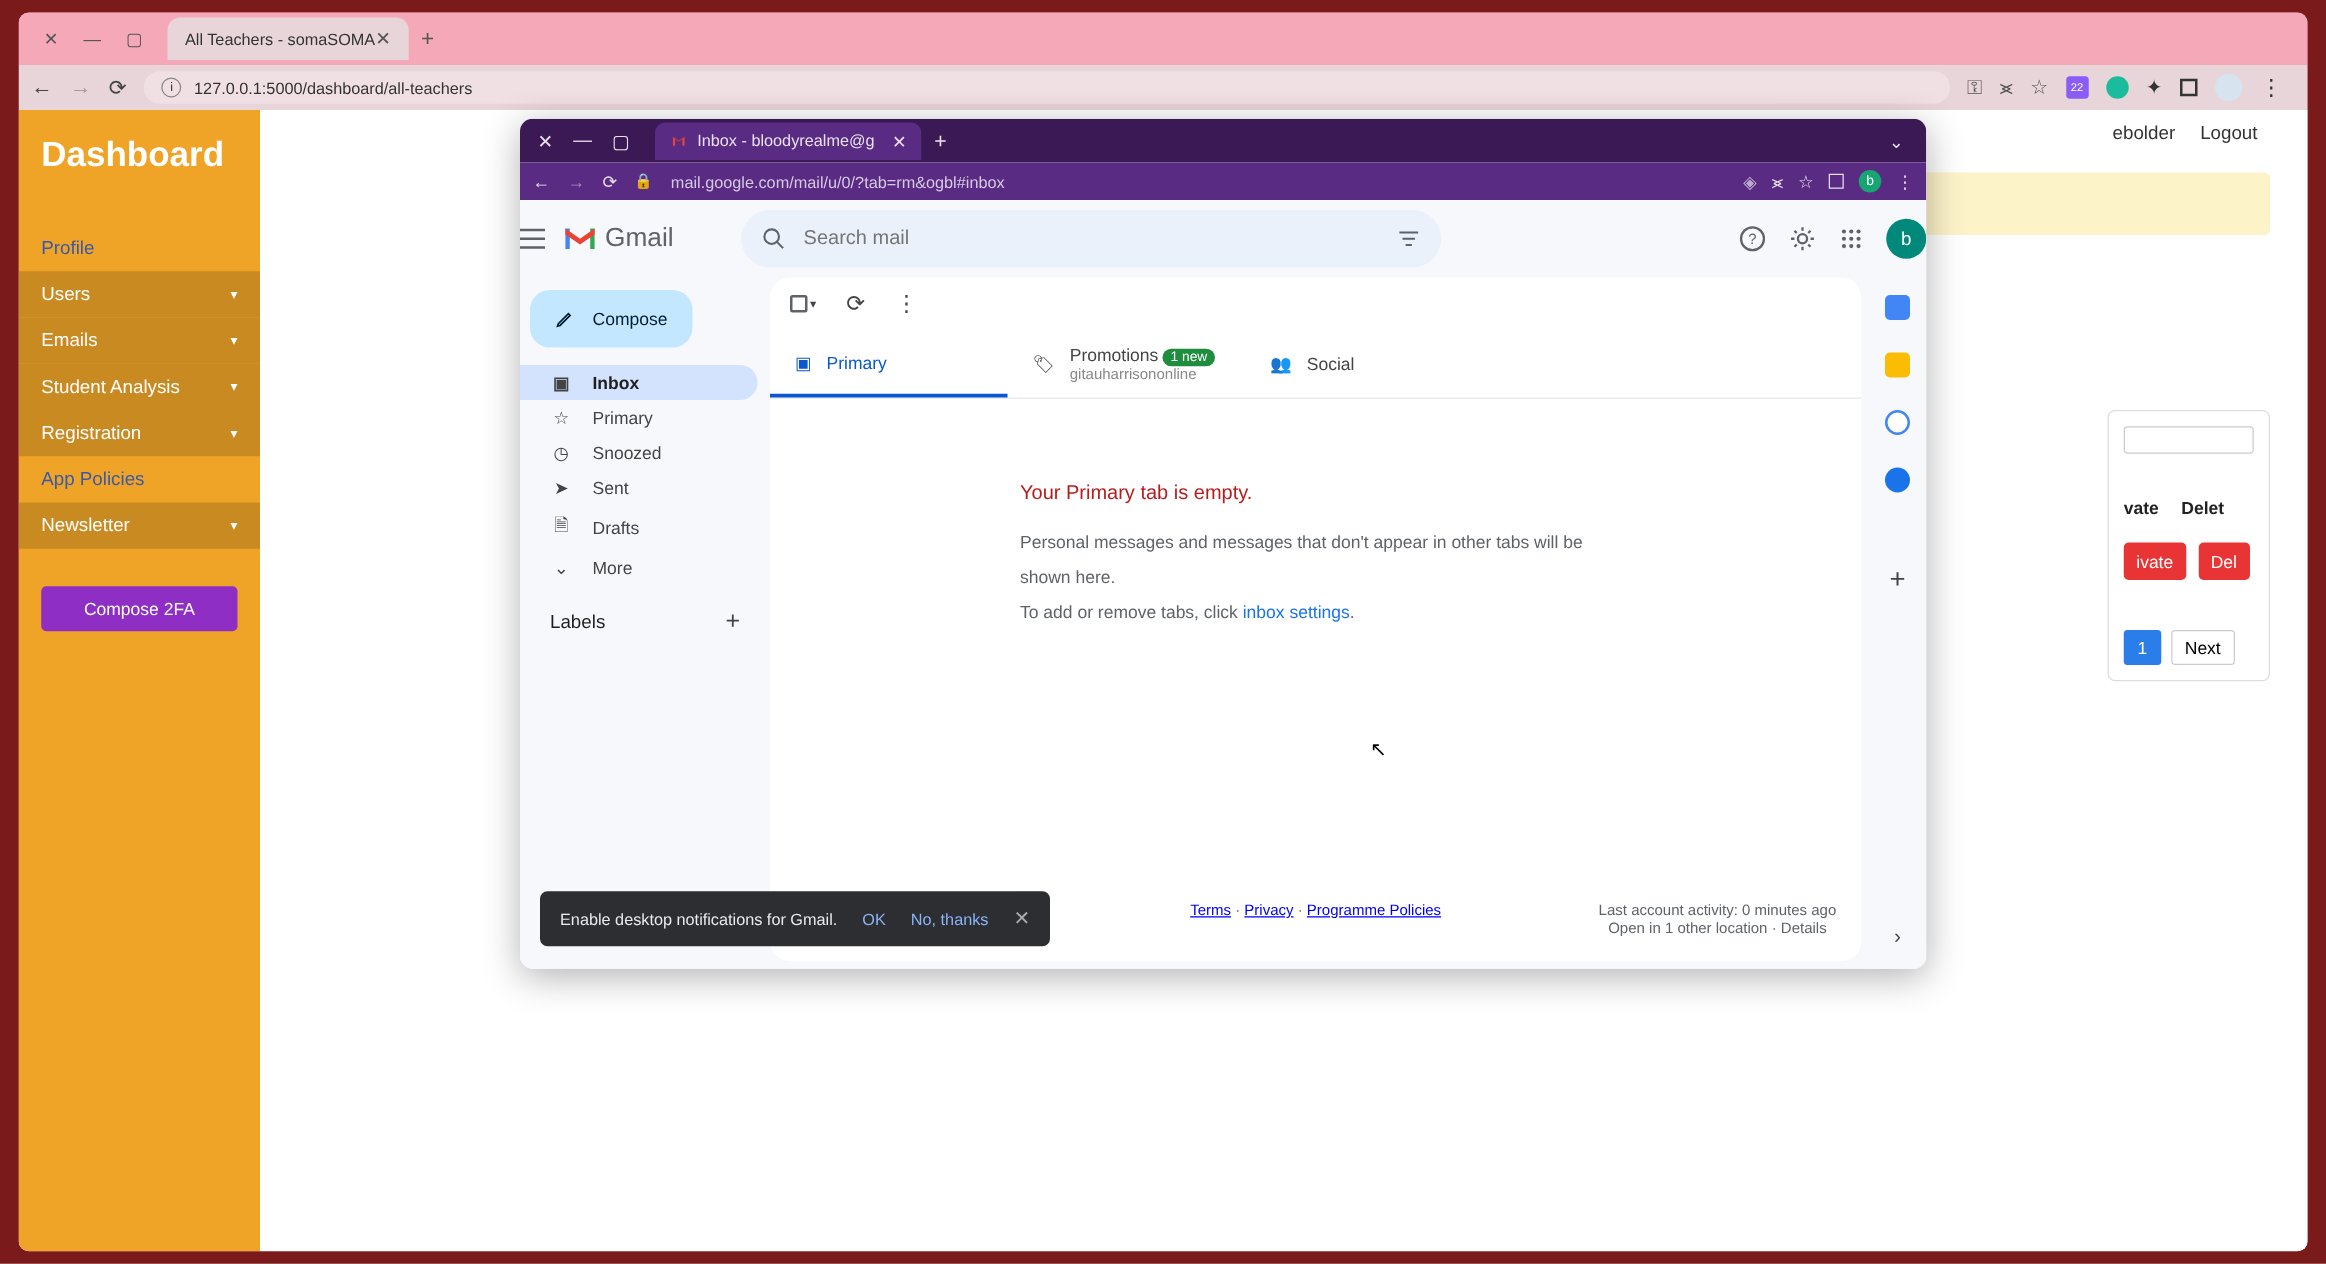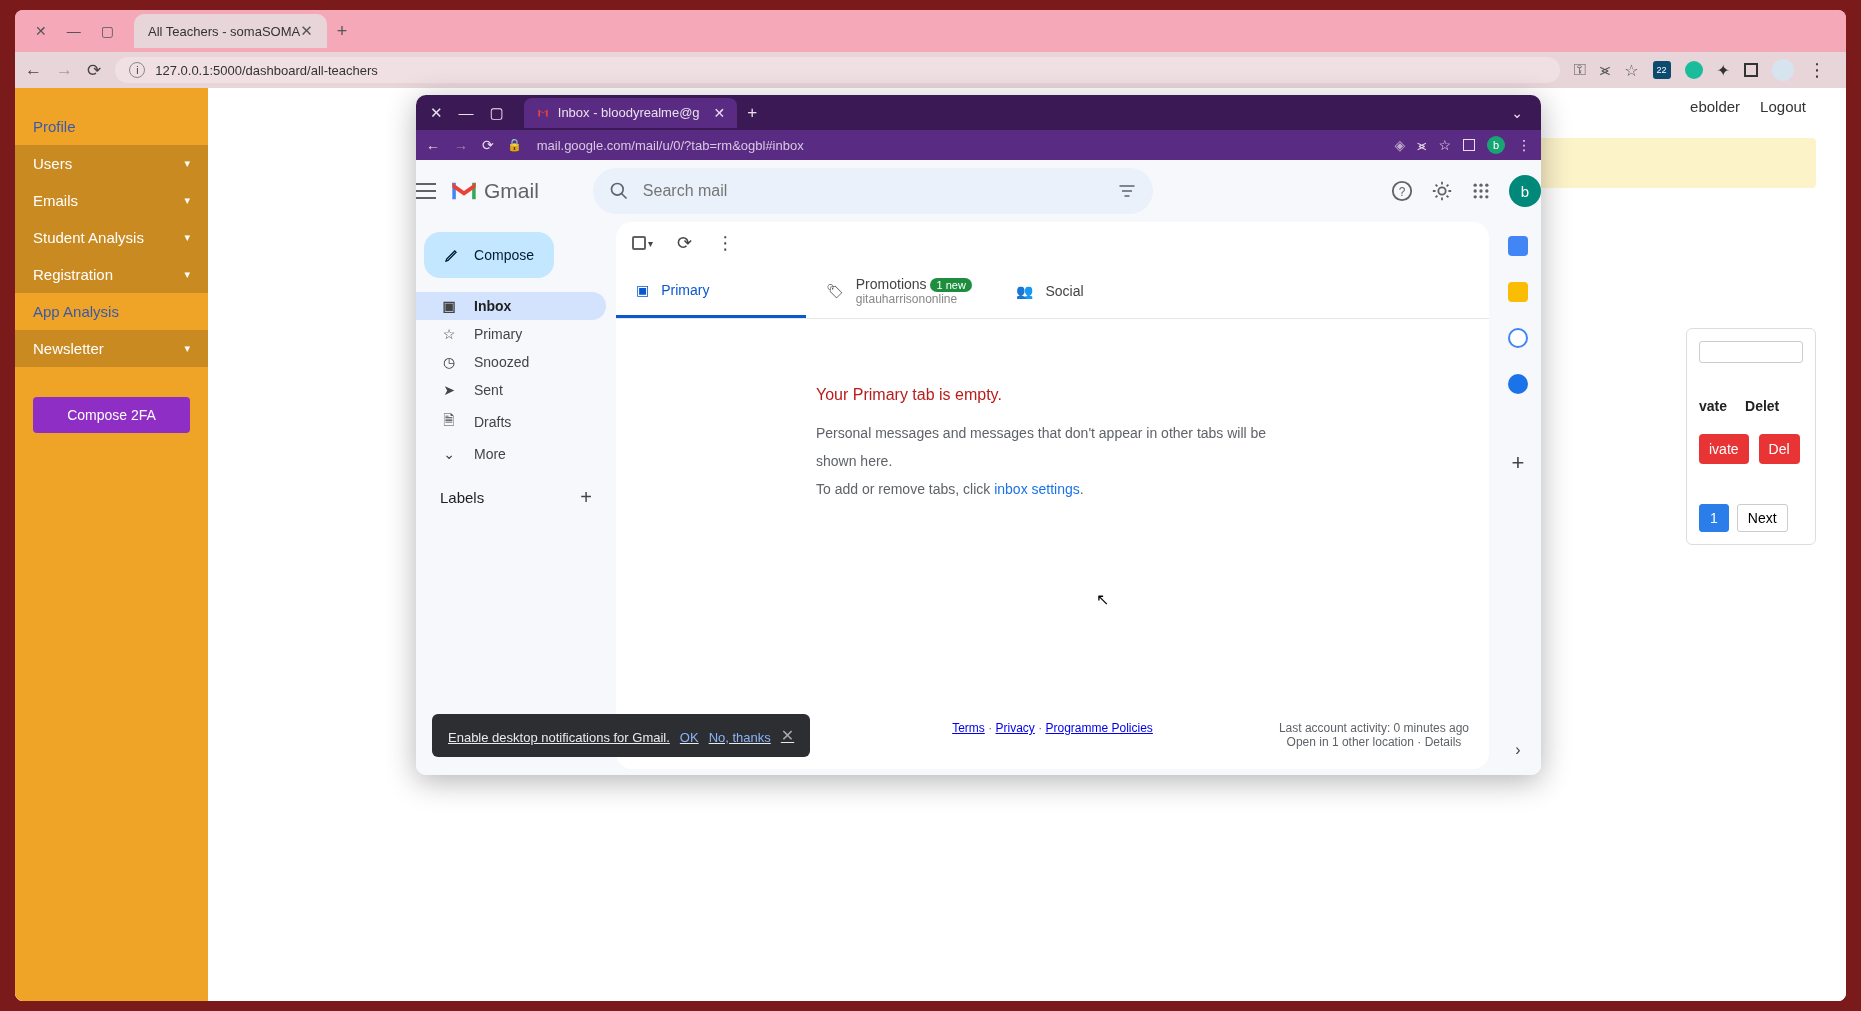--- a/index.html
+++ b/index.html
@@ -105,21 +105,21 @@
 
 .gm-footer { position: absolute; bottom: 10px; left: 0; right: 0; display: flex; justify-content: space-between; padding: 10px 20px; font-size: 12px; color: #5f6368; gap: 44px; }
 .gm-footer .center { position: absolute; left: 50%; transform: translateX(-50%); }
 .gm-footer-rt { text-align: center; }
 
 
 .gm-sidepanel { width: 46px; background: #f6f8fc; display: flex; flex-direction: column; align-items: center; padding-top: 14px; gap: 26px; }
 .gm-sidepanel .app-ico { width: 20px; height: 20px; border-radius: 4px; }
 
 
-.snackbar { position: absolute; bottom: 18px; left: 16px; background: #2d2e31; color: #e8eaed; padding: 12px 16px; border-radius: 6px; display: flex; align-items: flex-end; gap: 10px; font-size: 13px; text-decoration: underline; }
+.snackbar { position: absolute; bottom: 18px; left: 16px; background: #2d2e31; color: #e8eaed; padding: 12px 16px; border-radius: 6px; display: flex; align-items: center; gap: 20px; font-size: 13px; }
 .snackbar .ok { color: #8ab4f8; cursor: pointer; }
 .snackbar .close { color: #aaa; cursor: pointer; font-size: 16px; }
 
 
 .cursor { position: absolute; font-size: 16px; color: #000; pointer-events: none; }
 
 svg { display: block; }
 </style>
 </head>
 <body>
@@ -143,31 +143,32 @@
     <span class="nav-ico" style="opacity:.4">→</span>
     <span class="nav-ico">⟳</span>
     <div class="bg-url">
       <span class="info">i</span>
       <span>127.0.0.1:5000/dashboard/all-teachers</span>
     </div>
     <div class="bg-toolbar-right">
       <span style="color:#555">⚿</span>
       <span style="color:#555">⪤</span>
       <span style="color:#555">☆</span>
-      <span class="ext-ico" style="background:#0c4a6e;border-radius:3px;color:#fff;font-size:9px;display:inline-flex;align-items:center;justify-content:center">22</span>
+      <span class="ext-ico" style="background:#8b5cf6;border-radius:3px;color:#fff;font-size:9px;display:inline-flex;align-items:center;justify-content:center">22</span>
       <span class="ext-ico" style="background:#1abc9c;border-radius:50%"></span>
       <span style="color:#333">✦</span>
       <span style="border:2px solid #333;width:14px;height:14px;display:inline-block"></span>
       <span style="width:22px;height:22px;border-radius:50%;background:#d8e3f0;display:inline-block"></span>
       <span style="color:#333;font-size:18px">⋮</span>
     </div>
   </div>
 
   <div class="dashboard">
     <div class="dash-sidebar">
+      <div class="dash-title">Dashboard</div>
       <ul class="dash-menu">
         <li class="link">
             <span>Profile</span>
           </li>
         <li class="expanded">
             <span>Users</span>
             <span class="caret">▾</span>
           </li>
         <li class="expanded">
             <span>Emails</span>
@@ -175,21 +176,21 @@
           </li>
         <li class="expanded">
             <span>Student Analysis</span>
             <span class="caret">▾</span>
           </li>
         <li class="expanded">
             <span>Registration</span>
             <span class="caret">▾</span>
           </li>
         <li class="link">
-            <span>App Analysis</span>
+            <span>App Policies</span>
           </li>
         <li class="expanded">
             <span>Newsletter</span>
             <span class="caret">▾</span>
           </li>
       </ul>
       <div class="enable-2fa">Compose 2FA</div>
     </div>
     <div class="dash-main">
       <div class="dash-topbar">

